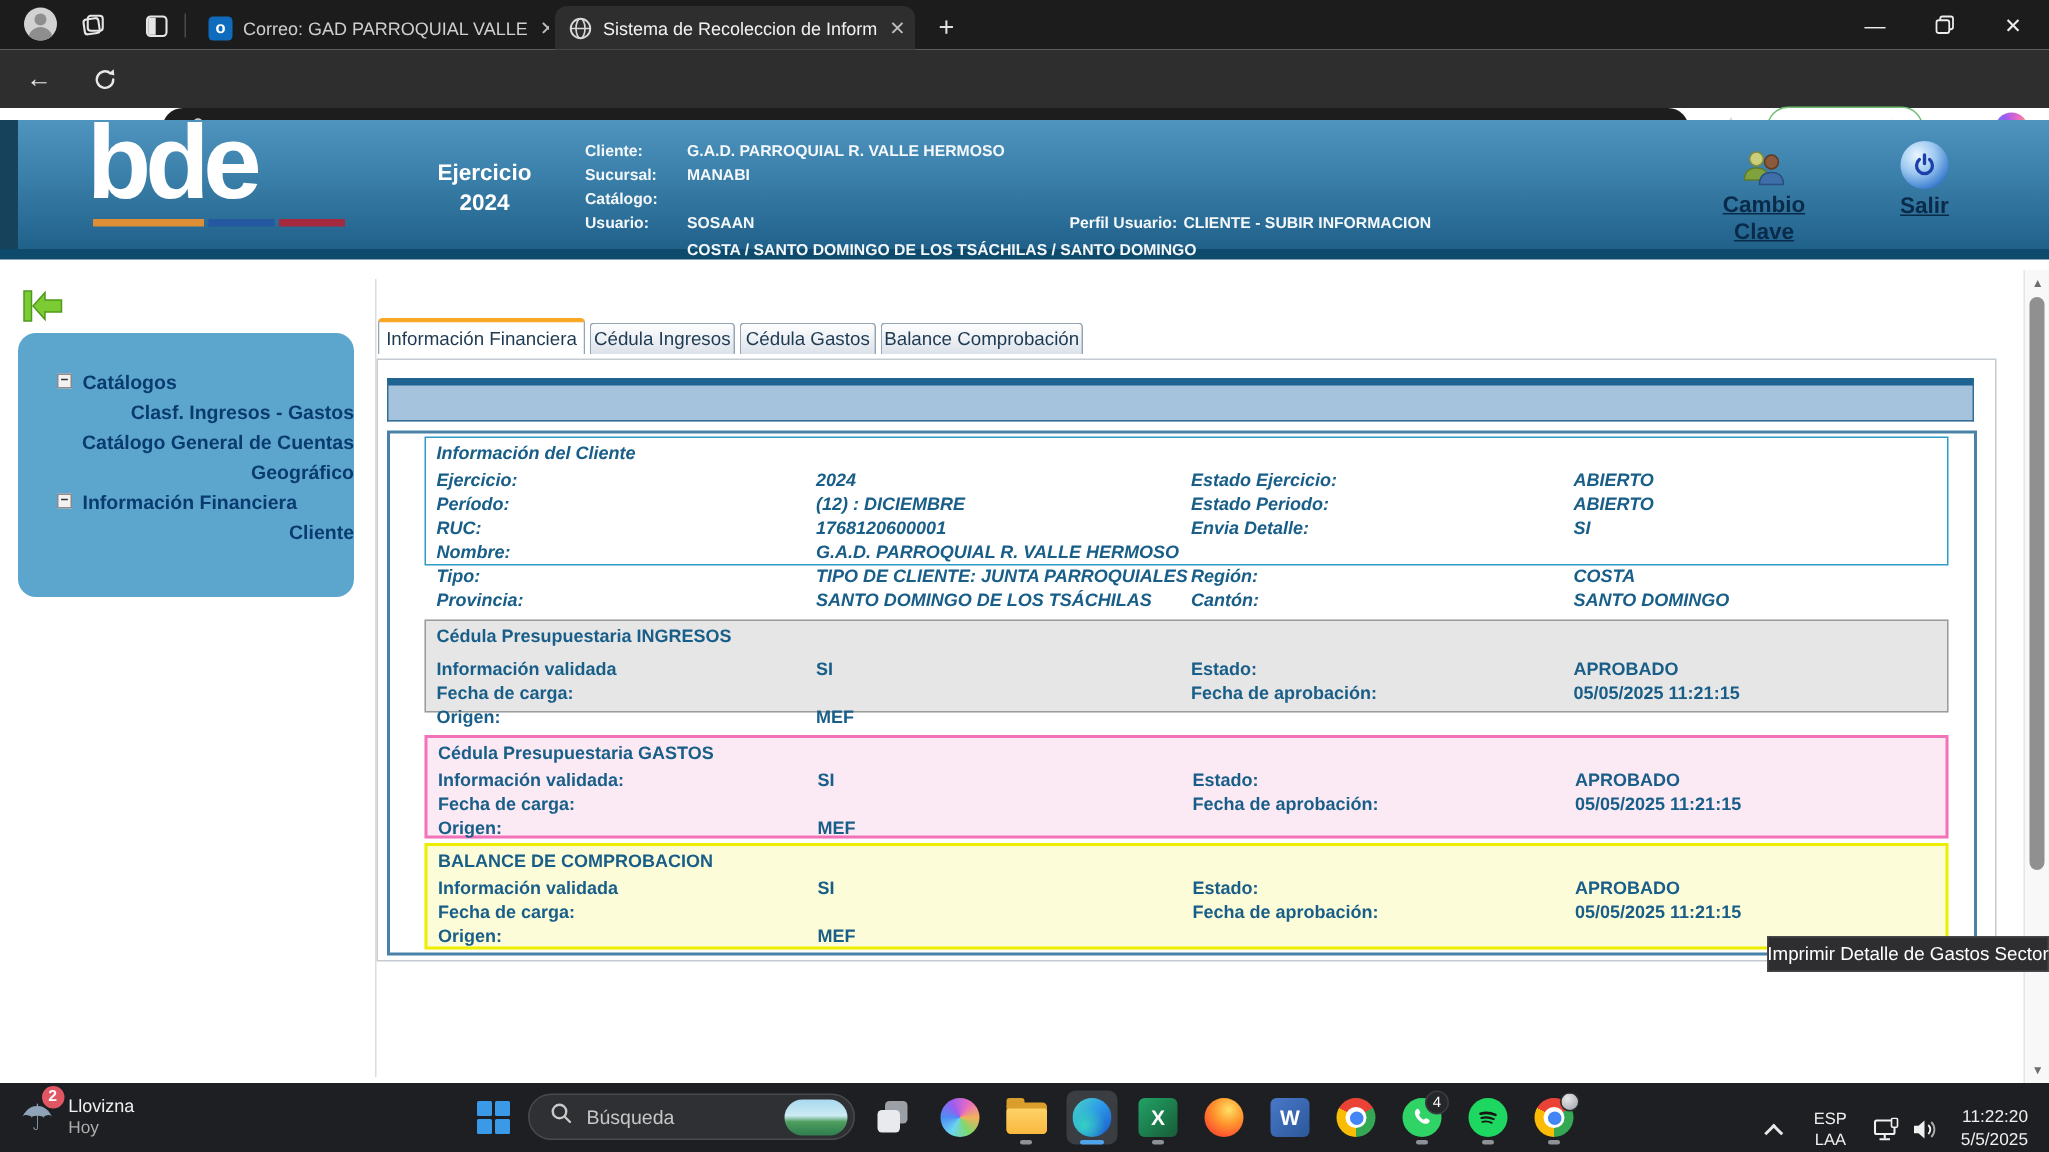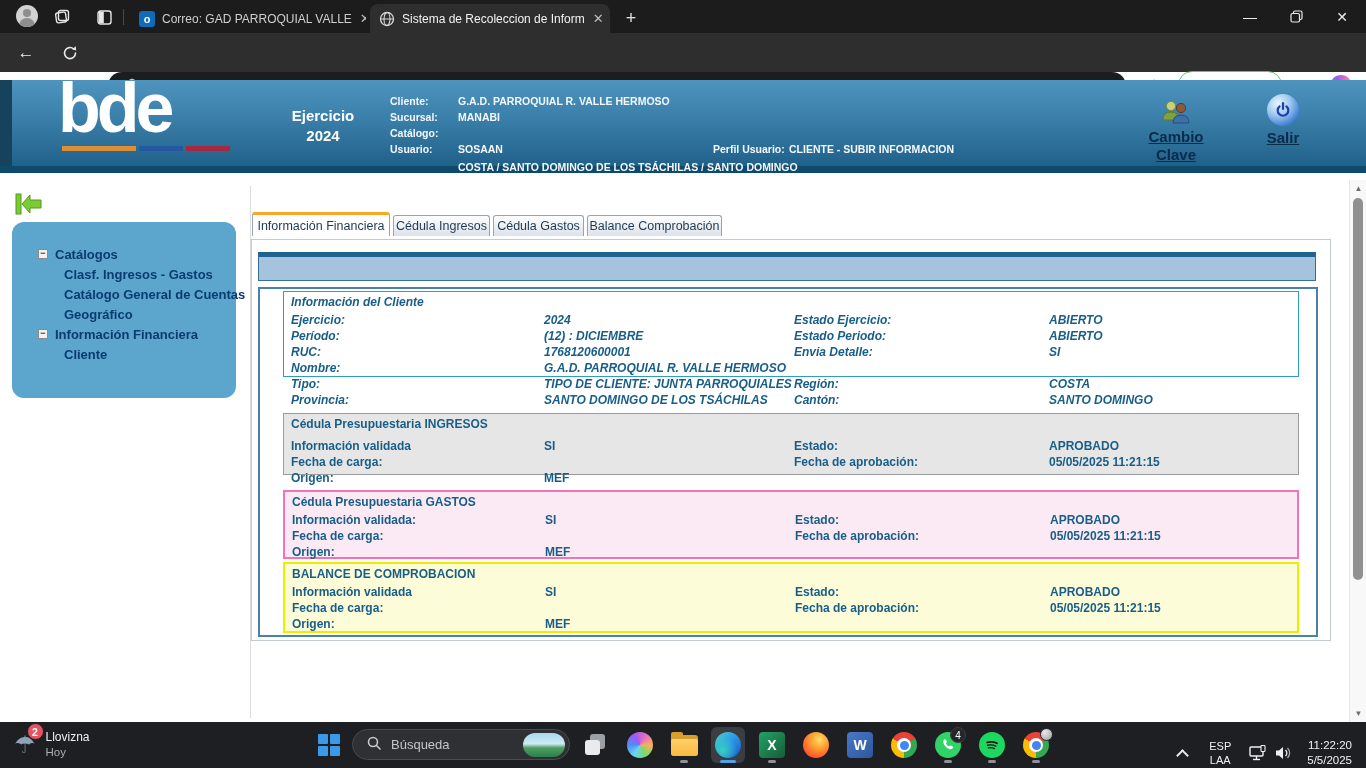--- a/index.html
+++ b/index.html
@@ -72,21 +72,21 @@
     background:radial-gradient(circle at 35% 30%, #EAF6FF 0%, #9CC8F0 40%, #3E7FD0 75%, #1B4E9B 100%);
     display:flex; align-items:center; justify-content:center; }
 
   
   .collapse-btn { position:absolute; left:15px; top:193px; width:28px; height:22px; }
   .side-panel { position:absolute; left:12px; top:222px; width:224px; height:176px;
     background:#5CA6CD; border-radius:12px; padding-top:22px; }
   .side-item { height:20px; display:flex; align-items:center; font-size:13px; font-weight:bold;
     color:#0A3B70; white-space:nowrap; }
   .side-item.l0 { padding-left:26px; }
-  .side-item.l1 { padding-left:52px; }
+  .side-item.l1 { padding-left:52px;justify-content:flex-end; }
   .expander { width:10px; height:10px; background:#F2F2F2; border:1px solid #8A8A8A; font-size:9px;
     line-height:7px; text-align:center; color:#333; margin-right:7px; flex:0 0 auto; }
   .vsep { position:absolute; left:250px; top:186px; width:1px; height:532px; background:#DCDCDC; }
 
   
   .tab-item { position:absolute; top:215px; height:21px; border:1px solid #93A5B5; border-bottom:none;
     border-radius:3px 3px 0 0; display:flex; align-items:center; justify-content:center;
     font-size:12.5px; color:#1E3A52; background:linear-gradient(#FEFEFE,#DCE2EA); white-space:nowrap; }
   .tab-item.active { top:212px; height:24px; background:#FFFFFF; border-top:3px solid #F9A825; }
 
@@ -462,20 +462,21 @@
         <span class="c2"></span>
       <span class="c3">Fecha de aprobación:</span>
         <span class="c4">05/05/2025 11:21:15</span>
     </div>
     <div class="prow">
       <span class="c1">Origen:</span>
         <span class="c2">MEF</span>
     </div>
   </div>
 
+  <div class="tooltip">Imprimir Detalle de Gastos Sector</div>
 
   <div class="scrollbar">
     <div class="sb-arrow" style="top:4px;">▲</div>
     <div class="sb-thumb"></div>
     <div class="sb-arrow" style="bottom:4px;">▼</div>
   </div>
 
   <div class="taskbar">
     <div class="weather">
       <span class="umbrella">☂

